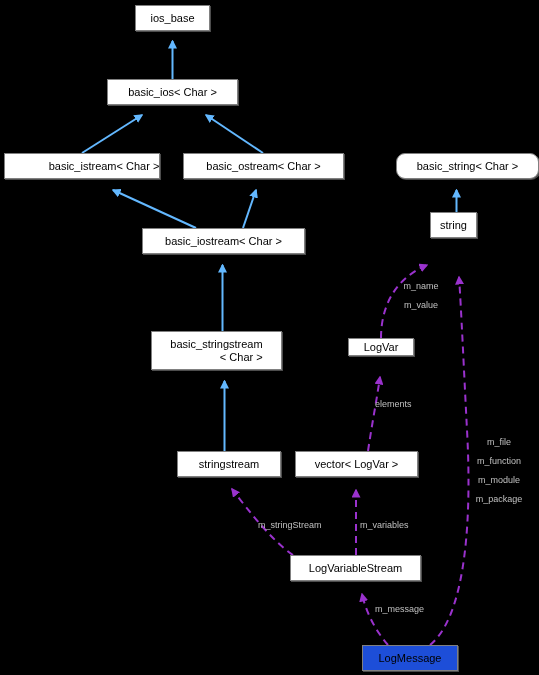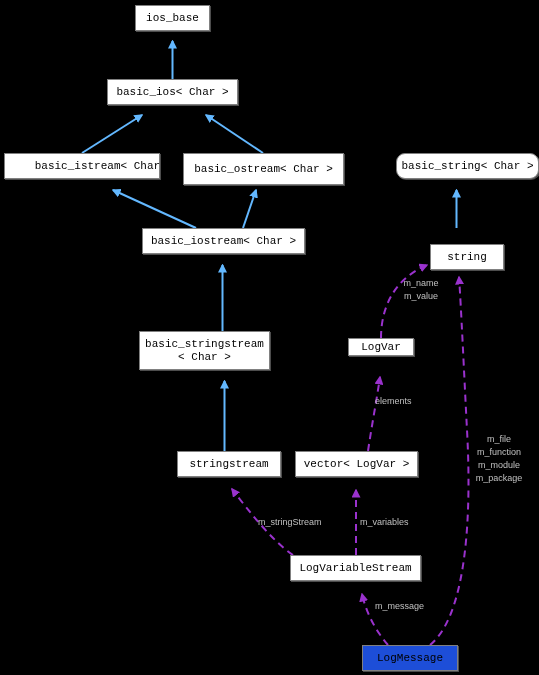--- a/index.html
+++ b/index.html
@@ -25,38 +25,38 @@
   }
   .node-box {
     position: absolute;
     box-sizing: border-box;
     background: #ffffff;
     border: 1px solid #808080;
     box-shadow: 1px 1px 0 0 #4d4d4d;
     display: flex;
     align-items: center;
     justify-content: center;
-    text-align: center;
+    text-align: right;
     color: #000000;
-    font-family: Liberation Mono, monospace;
+    font-family: Liberation Sans, sans-serif;
     font-size: 11px;
     line-height: 12.5px;
     white-space: pre;
     letter-spacing: 0px;
     cursor: pointer;
   }
   .node-box.highlight {
     background: #1d4ed8;
   }
   .edge-label {
     position: absolute;
     color: #c0c0c0;
     font-family: "Liberation Sans", sans-serif;
     font-size: 9px;
-    line-height: 13px;
+    line-height: 19px;
     white-space: pre;
     text-align: center;
   }
   .edge-label.right-align { text-align: center; }
   .edge-label.left-align { text-align: left; }
 </style>
 </head>
 <body>
 
 <div id="diagram-root">
@@ -101,25 +101,25 @@
       <path d="M356,555 L356,490" fill="none" stroke="#9a32cd" stroke-width="2" stroke-dasharray="7,5" marker-end="url(#arrow-usage)"></path>
 
       <path d="M388,645 C375,630 366,612 362,594" fill="none" stroke="#9a32cd" stroke-width="2" stroke-dasharray="7,5" marker-end="url(#arrow-usage)"></path>
     </g>
   </svg>
 
   <div id="nodes-layer">
       <div class="node-box" style="left: 135px; top: 5px; width: 75px; height: 26px;"><span>ios_base</span></div>
       <div class="node-box" style="left: 107px; top: 79px; width: 131px; height: 26px;"><span>basic_ios&lt; Char &gt;</span></div>
       <div class="node-box" style="left: 4px; top: 153px; width: 156px; height: 26px; padding-left: 44px;"><span>basic_istream&lt; Char &gt;</span></div>
-      <div class="node-box" style="left: 183px; top: 153px; width: 161px; height: 32px;"><span>basic_ostream&lt; Char &gt;</span></div>
+      <div class="node-box" style="left: 183px; top: 153px; width: 161px; height: 26px;"><span>basic_ostream&lt; Char &gt;</span></div>
       <div class="node-box" style="left: 396px; top: 153px; width: 143px; height: 26px; border-radius: 9px;"><span>basic_string&lt; Char &gt;</span></div>
       <div class="node-box" style="left: 142px; top: 228px; width: 163px; height: 26px;"><span>basic_iostream&lt; Char &gt;</span></div>
-      <div class="node-box" style="left: 430px; top: 244px; width: 74px; height: 26px;"><span>string</span></div>
-      <div class="node-box" style="left: 139px; top: 331px; width: 131px; height: 39px;"><span>basic_stringstream
+      <div class="node-box" style="left: 430px; top: 212px; width: 47px; height: 26px;"><span>string</span></div>
+      <div class="node-box" style="left: 151px; top: 331px; width: 131px; height: 39px;"><span>basic_stringstream
 &lt; Char &gt;</span></div>
       <div class="node-box" style="left: 348px; top: 338px; width: 66px; height: 18px;"><span>LogVar</span></div>
       <div class="node-box" style="left: 177px; top: 451px; width: 104px; height: 26px;"><span>stringstream</span></div>
       <div class="node-box" style="left: 295px; top: 451px; width: 123px; height: 26px;"><span>vector&lt; LogVar &gt;</span></div>
       <div class="node-box" style="left: 290px; top: 555px; width: 131px; height: 26px;"><span>LogVariableStream</span></div>
       <div class="node-box highlight" style="left: 362px; top: 645px; width: 96px; height: 26px;"><span>LogMessage</span></div>
     </div>
   <div id="labels-layer">
       <div class="edge-label " style="left: 390px; top: 277px; width: 62px;">m_name
 m_value</div>

